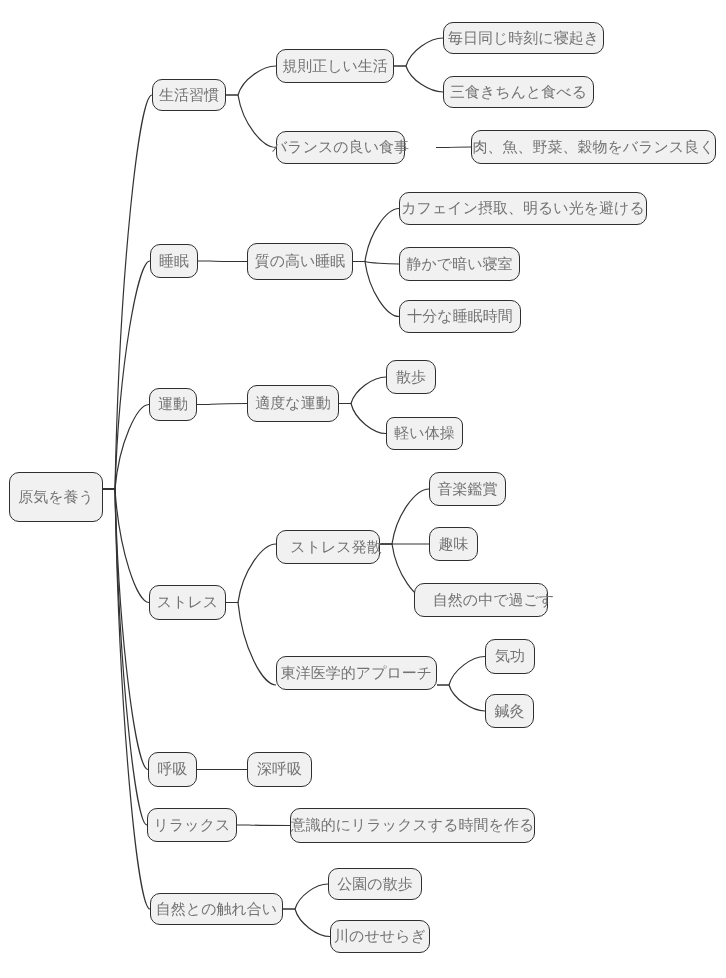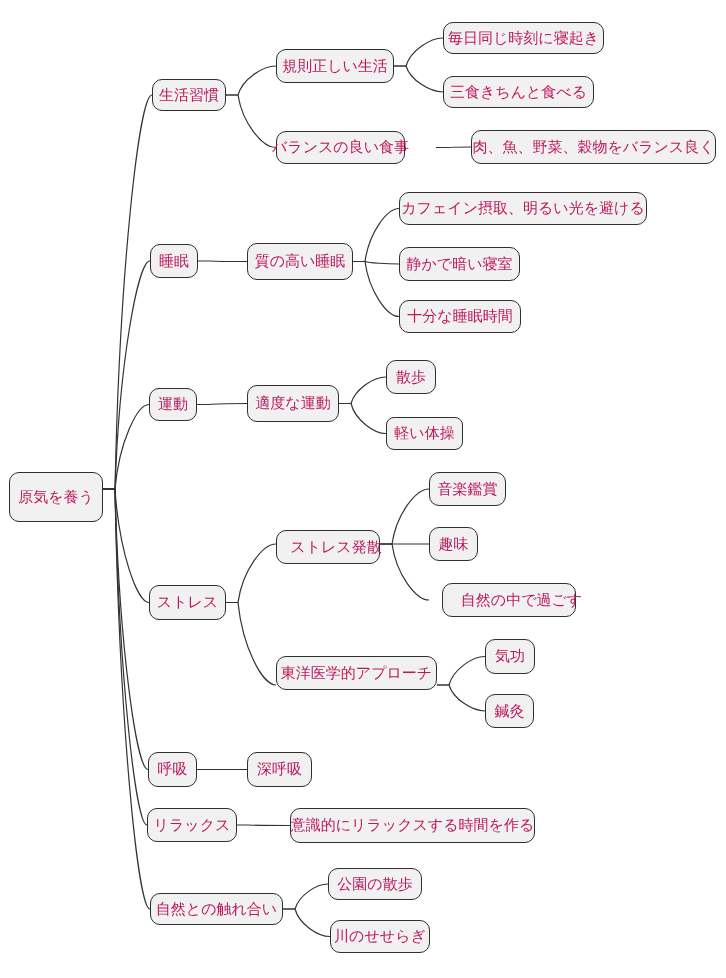--- a/index.html
+++ b/index.html
@@ -25,21 +25,21 @@
   .mm-node {
     position: absolute;
     box-sizing: border-box;
     background: #f1f1f1;
     border: 1.6px solid #2f2f2f;
     border-radius: 10px;
     display: flex;
     align-items: center;
     justify-content: center;
     font-size: 15px;
-    color: #be185d;
+    color: #737373;
     white-space: nowrap;
     line-height: 1;
   }
 </style>
 </head>
 <body>
 
 <div id="canvas">
   <svg id="edge-layer" width="726" height="978" viewBox="0 0 726 978" xmlns="http://www.w3.org/2000/svg">
       <path d="M 103 489 L 115 489 C 119.4 272.3, 139.1 95, 152 95" fill="none" stroke="#333333" stroke-width="1.2"></path>
@@ -127,21 +127,21 @@
     </div>
     <div class="mm-node" style="left: 276px; top: 530px; width: 104px; height: 34px; padding-left: 16px;">
       <span>ストレス発散</span>
     </div>
     <div class="mm-node" style="left: 429px; top: 472px; width: 77px; height: 34px;">
       <span>音楽鑑賞</span>
     </div>
     <div class="mm-node" style="left: 429px; top: 527px; width: 49px; height: 34px;">
       <span>趣味</span>
     </div>
-    <div class="mm-node" style="left: 442px; top: 583px; width: 134px; height: 34px; padding-left: 25px;">
+    <div class="mm-node" style="left: 414px; top: 583px; width: 134px; height: 34px; padding-left: 25px;">
       <span>自然の中で過ごす</span>
     </div>
     <div class="mm-node" style="left: 276px; top: 656px; width: 161px; height: 34px;">
       <span>東洋医学的アプローチ</span>
     </div>
     <div class="mm-node" style="left: 485px; top: 639px; width: 50px; height: 35px;">
       <span>気功</span>
     </div>
     <div class="mm-node" style="left: 485px; top: 694px; width: 49px; height: 34px;">
       <span>鍼灸</span>

